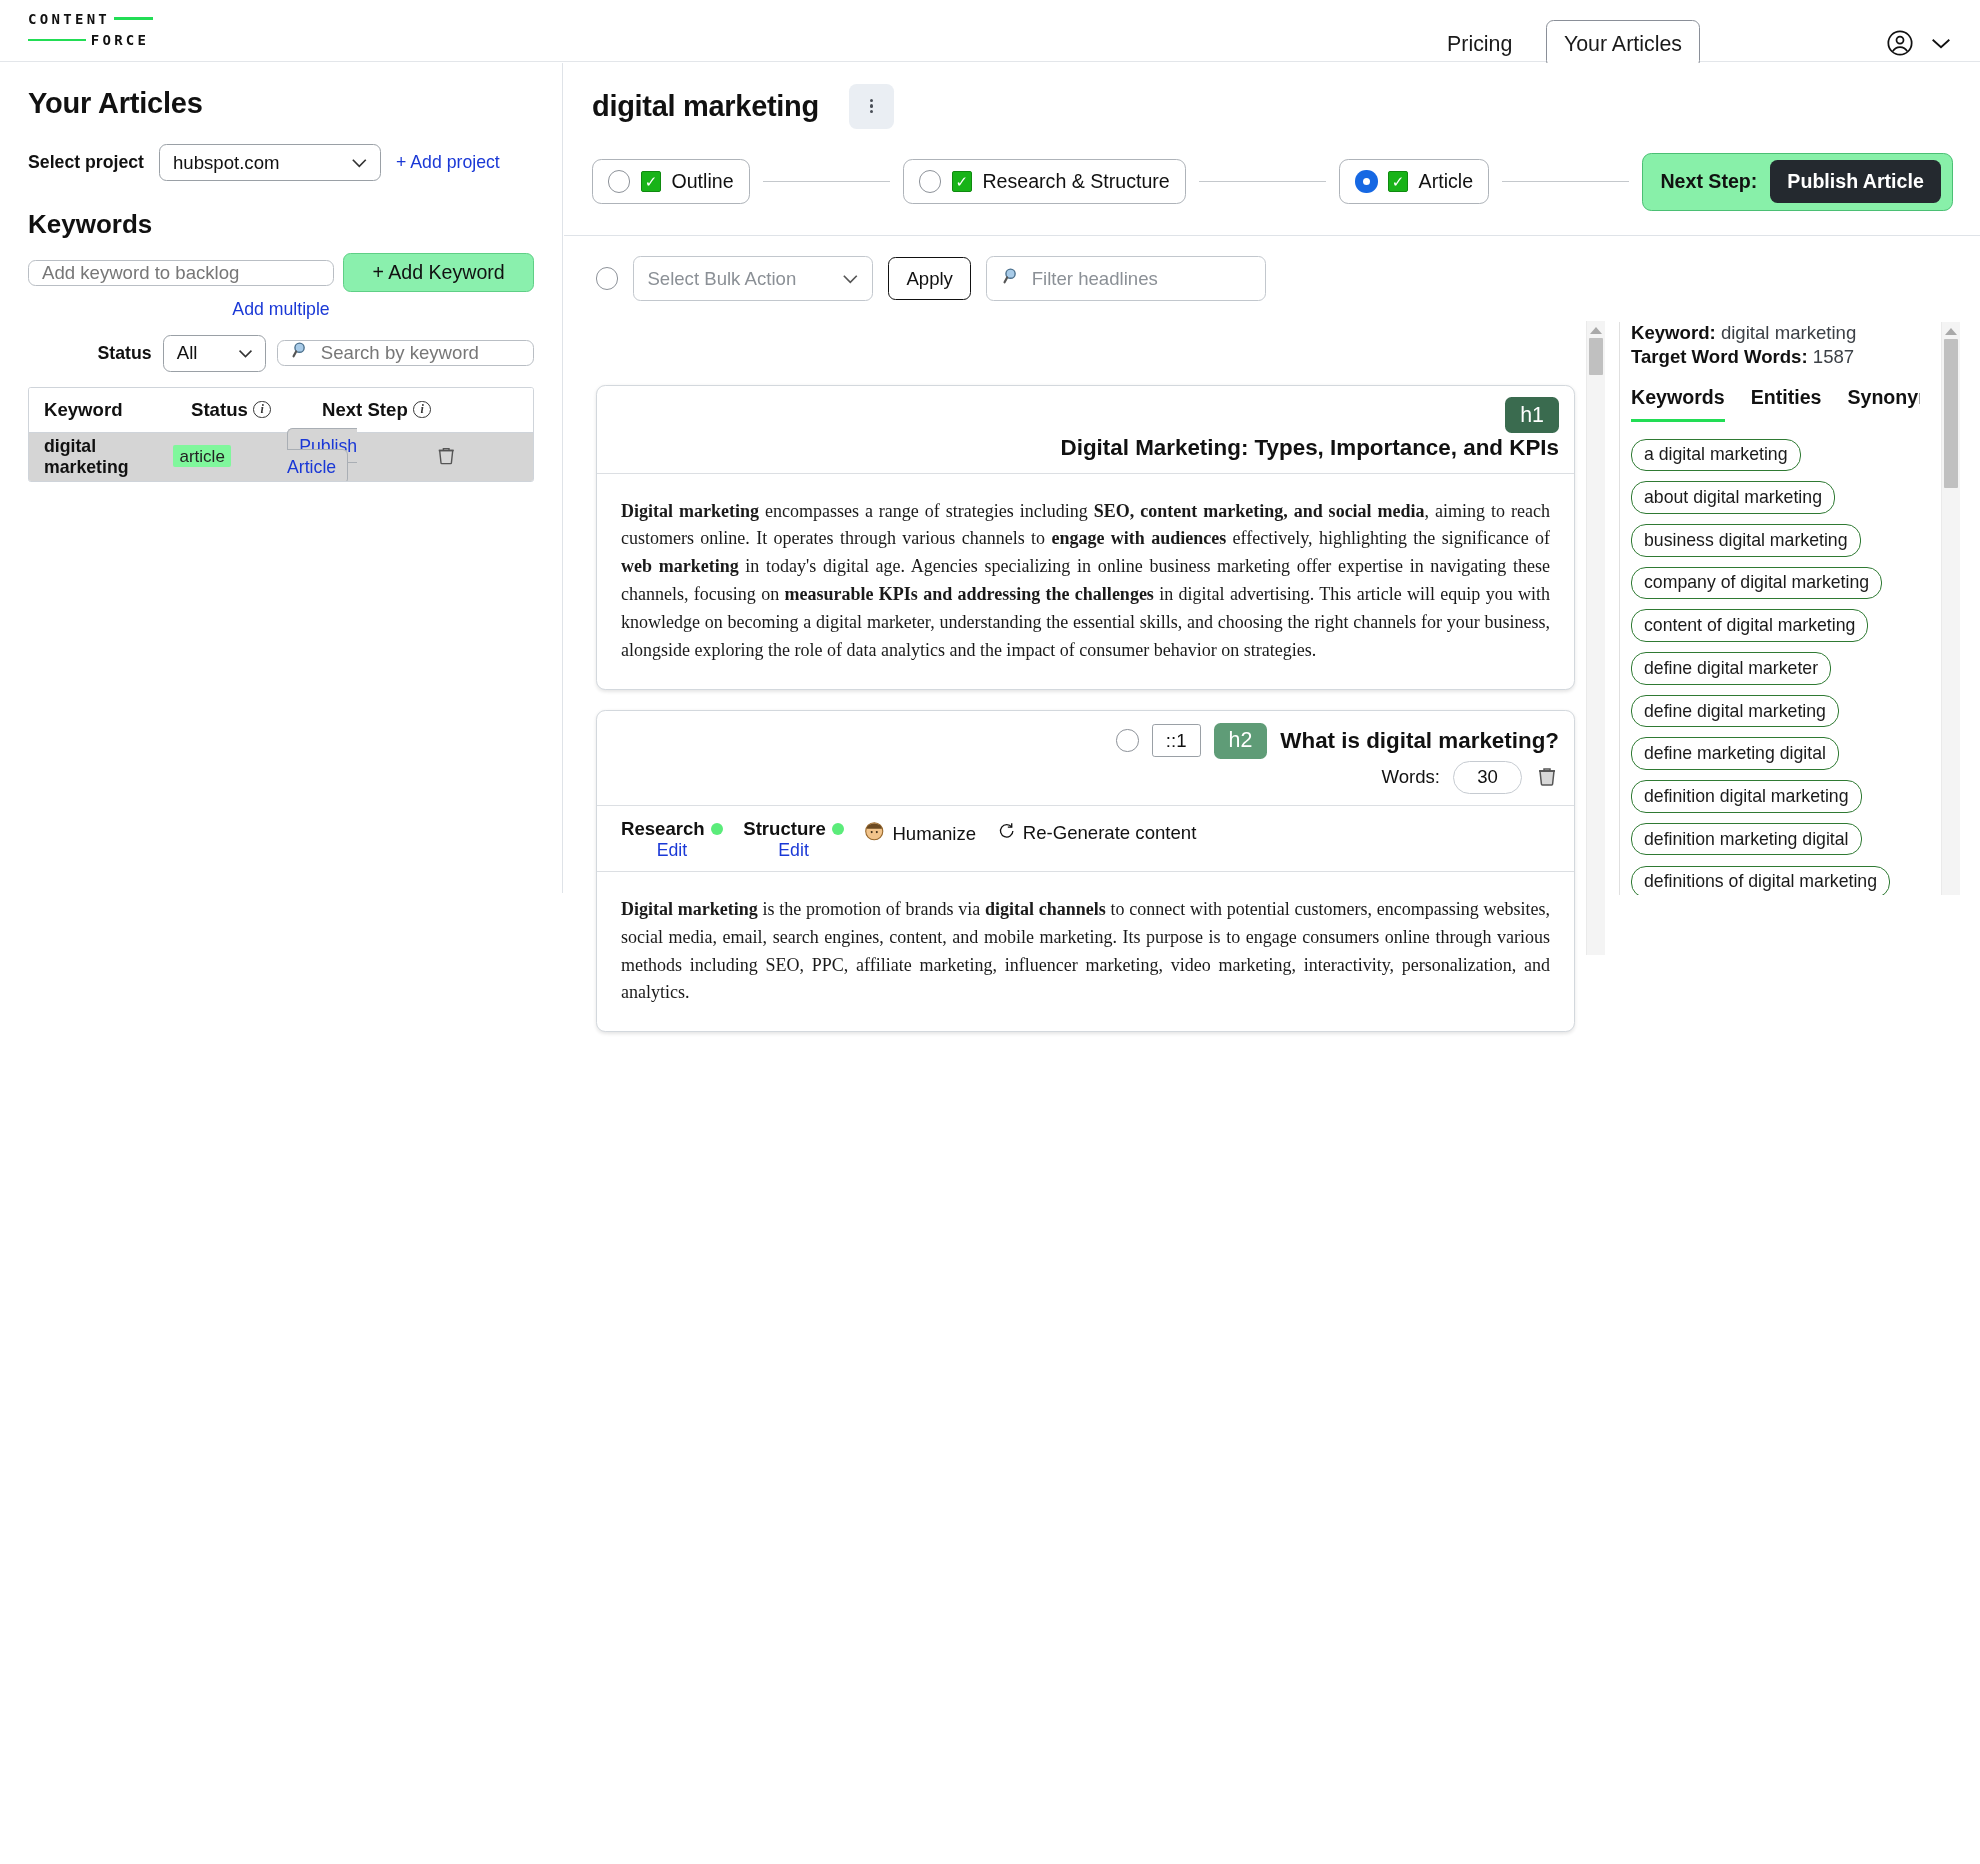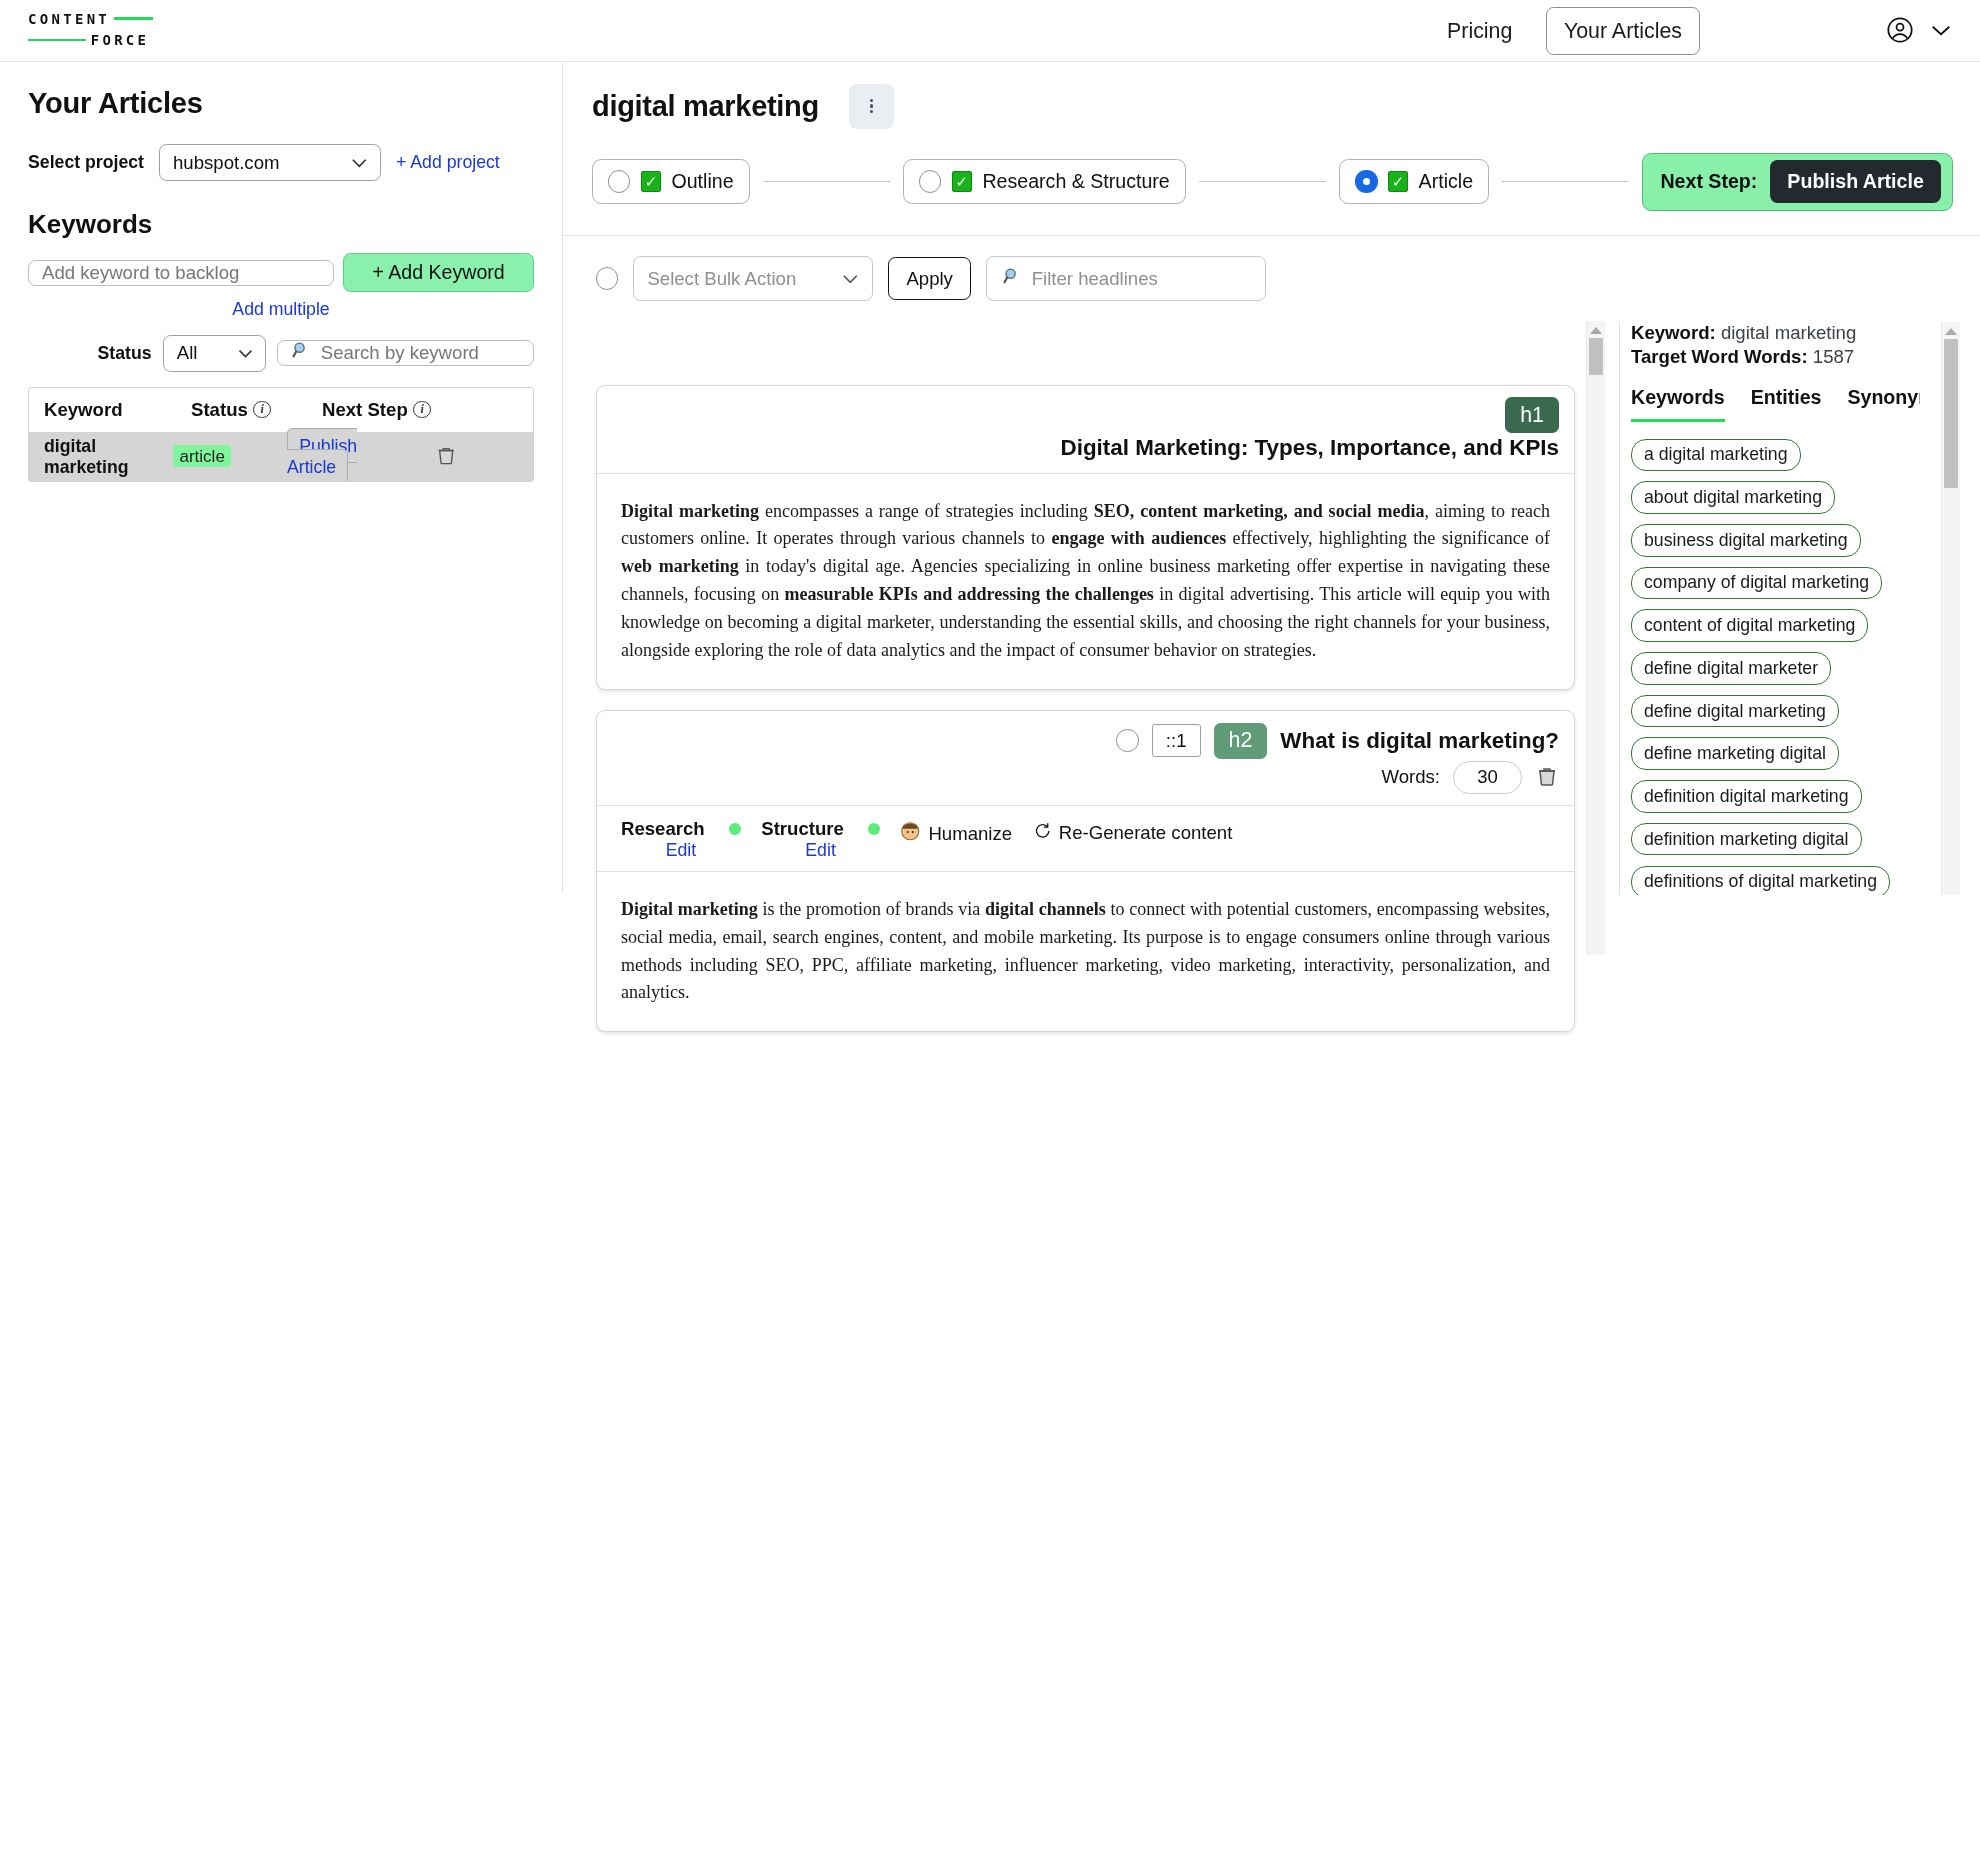--- a/index.html
+++ b/index.html
@@ -25,21 +25,21 @@
     font-family: "DejaVu Sans Mono", monospace;
     font-size: 14px; font-weight: 700; letter-spacing: 3.3px;
     color: #111111; line-height: 1;
   }
   .logo-line { height: 2.8px; background: #22dd55; }
   .logo-line-top { width: 39px; margin-left: 3.7px; }
   .logo-line-bottom { width: 58px; margin-right: 4.7px; }
   .logo-row2 { display: flex; align-items: center; height: 20.5px; margin-top: 1.9px; justify-content: flex-start; }
 
   .nav-right {
-    position: absolute; right: 28px; top: 0; height: 62px;
+    position: absolute; right: 28px; top: 13px; height: 62px;
     display: flex; align-items: center; gap: 0px;
   }
   .nav-link {
     font-size: 21.4px; color: #1a1a1a; padding: 0 20.5px; cursor: pointer;
     text-decoration: none;
   }
   .nav-pill {
     font-size: 21.4px; color: #1a1a1a;
     border: 0.9px solid #8a8f98; border-radius: 7.5px;
     padding: 10.3px 17px; cursor: pointer; background: #fff;
@@ -160,21 +160,21 @@
   .tag-h1 { background: #3a6b4f; color: #fff; font-size: 21.4px; border-radius: 6.5px; padding: 5.6px 15px; font-weight: 400; }
   .tag-h2 { background: #5f9c77; color: #fff; font-size: 21.4px; border-radius: 6.5px; padding: 5.6px 15px; font-weight: 400; }
   .card-title { font-size: 22.4px; font-weight: 700; color: #111; }
   .card-body { padding: 24px 24px 24px 24px; font-family: "Liberation Serif", serif; font-size: 18px; line-height: 1.55; color: #1a1a1a; text-align: justify;}
   .card-body b { font-weight: 700; }
   .idx-box { border: 0.9px solid #9aa0a6; border-radius: 2.8px; font-size: 18.6px; color: #111; padding: 4.7px 13px; background:#fff;}
   .words-lbl { font-size: 18.6px; color: #111; }
   .words-box { border: 0.9px solid #c6cbd1; border-radius: 18.6px; font-size: 18.6px; color: #111; padding: 4.7px 0; width: 69px; text-align:center; background:#fff;}
   .meta-row { display:flex; align-items: flex-start; gap: 20.5px; padding: 11.2px 24px 9.3px 24px; border-bottom: 0.9px solid #dcdfe3;}
   .meta-item { display: flex; flex-direction: column; align-items: center; }
-  .meta-top { display:flex; align-items:center; gap: 24px; font-size: 18.6px; font-weight: 700; color: #111; }
+  .meta-top { display:flex; align-items:center; gap: 6px; font-size: 18.6px; font-weight: 700; color: #111; }
   .dot-green { width: 12px; height: 12px; border-radius: 50%; background: #5bec7a; }
   .meta-edit { color: #1a38d6; font-size: 17.7px; cursor: pointer; margin-top: 0.9px; }
   .meta-action { display:flex; align-items:center; gap: 7.5px; font-size: 18.6px; color: #111; cursor: pointer; margin-top: 3.7px;}
 
   
   .v-scroll {
     position: absolute; width: 18.6px; background: #f4f4f4;
     border-left: 0.9px solid #eaeaea;
   }
   .v-scroll .arrow-up {

